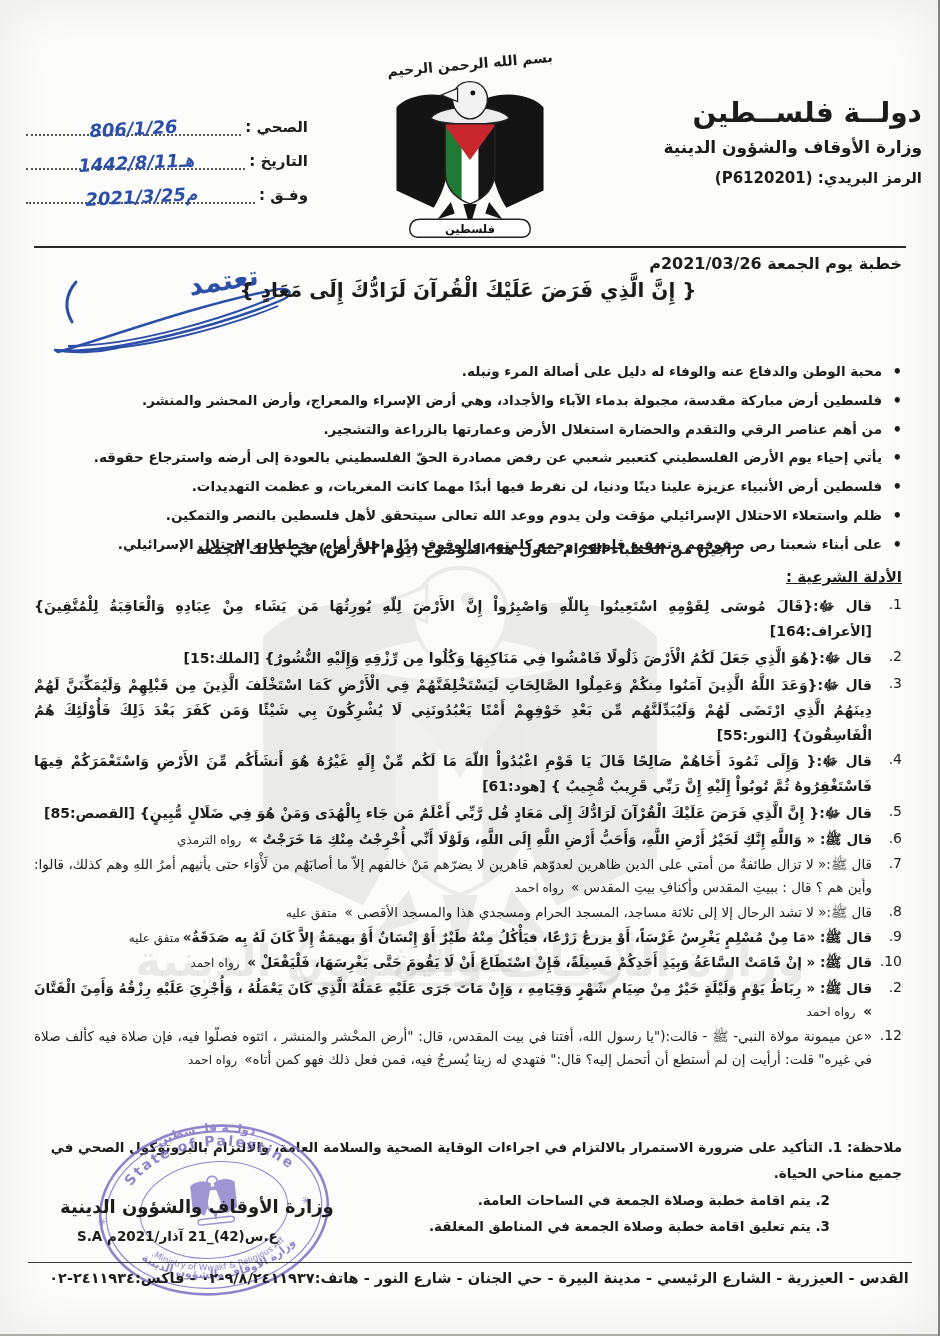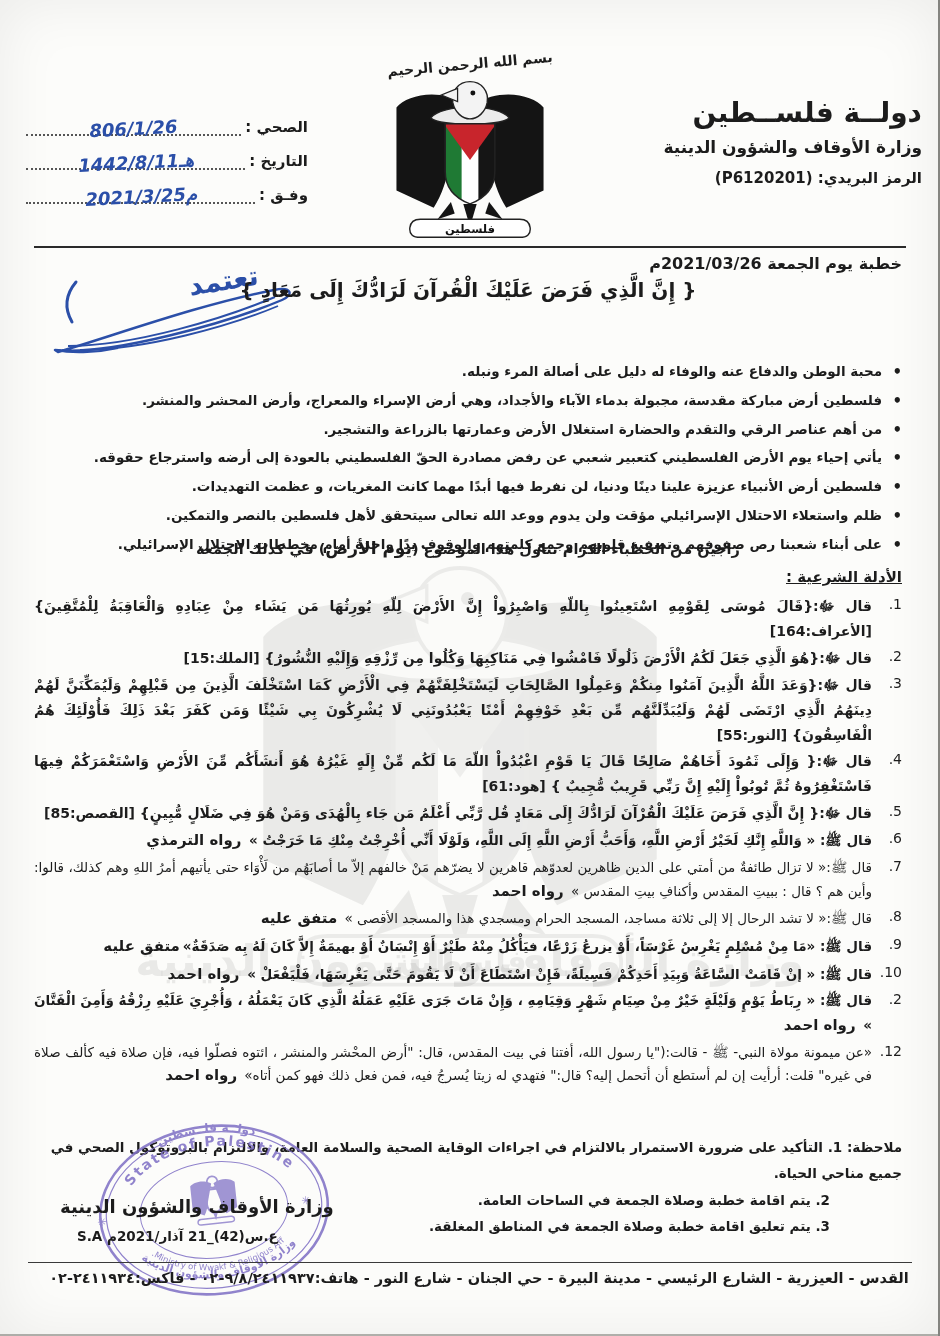--- a/index.html
+++ b/index.html
@@ -40,21 +40,21 @@
   .bullet-dot{width:20px;font-size:15px;}
   .request{top:538px;text-align:center;font-size:14.5px;font-weight:bold;}
   .evidence-head{top:568px;font-size:15px;font-weight:bold;text-decoration:underline;}
   .items{top:594px;}
   .ev-item{display:flex;margin-bottom:2px;}
   .ev-num{width:30px;flex:none;font-size:14px;padding-top:2px;}
   .ev-text{flex:1;text-align:justify;}
   .q .ev-text{font-size:14px;font-weight:bold;line-height:1.78;}
   .hb .ev-text{font-size:13.5px;font-weight:bold;line-height:1.72;}
   .h .ev-text{font-size:13.5px;font-weight:normal;line-height:1.7;}
-  .src{font-size:15px;font-weight:bold;margin-right:3px;white-space:nowrap;}
+  .src{font-size:12px;font-weight:normal;margin-right:3px;white-space:nowrap;}
   .notes{top:1134px;font-size:13.5px;font-weight:bold;line-height:1.95;}
   .note-label{display:inline;}
   .note-first{display:inline;}
   .note-row{margin-right:72px;}
   
   .stamp{position:absolute;top:1112px;left:92px;width:244px;height:196px;transform:rotate(-6deg);opacity:.88;}
   .footer-ministry{position:absolute;top:1196px;left:60px;font-size:18px;font-weight:bold;}
   .footer-ref{position:absolute;top:1228px;left:77px;width:400px;text-align:left;font-size:13.5px;font-weight:bold;direction:rtl;}
   .footer-divider{position:absolute;top:1262px;left:28px;right:28px;border-top:1.5px solid #3a3a3a;}
   .footer-address{position:absolute;top:1270px;left:0;width:100%;text-align:center;font-size:14.5px;font-weight:bold;padding-left:9px;}

